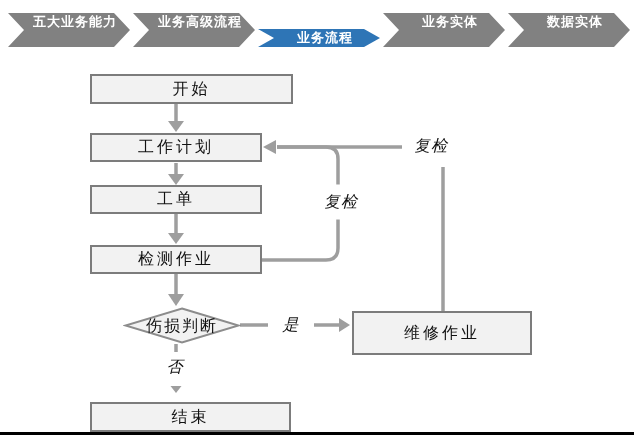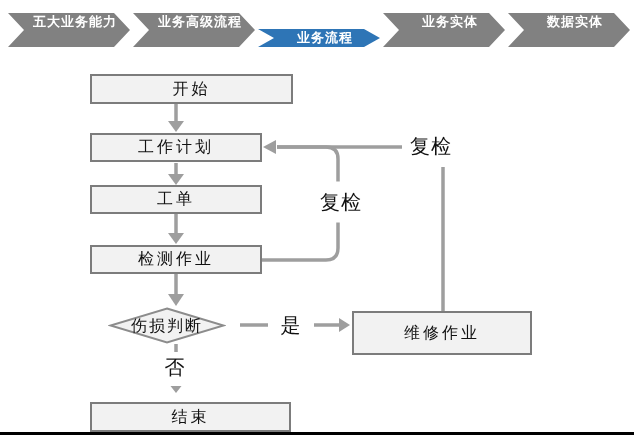--- a/index.html
+++ b/index.html
@@ -21,32 +21,32 @@
     position:absolute;box-sizing:border-box;background:#F2F2F2;border:2px solid #7C7C7C;
     display:flex;align-items:center;justify-content:center;
     font-size:16px;letter-spacing:3px;color:#111;white-space:nowrap;
   }
   .node-start   {left:90px; top:74px;  width:203px;height:30px;}
   .node-plan    {left:90px; top:133px; width:172px;height:29px;}
   .node-order   {left:90px; top:185px; width:172px;height:29px;}
   .node-inspect {left:90px; top:245px; width:172px;height:29px;}
   .node-end     {left:90px; top:402px; width:201px;height:30px;}
   .node-repair  {left:352px;top:311px; width:180px;height:44px;}
-  .diamond-wrap{position:absolute;left:108px;top:307px;width:118px;height:37px;text-align:center;}
+  .diamond-wrap{position:absolute;left:123px;top:307px;width:118px;height:37px;text-align:center;}
   .diamond-wrap svg{position:absolute;left:0;top:0;display:block;}
   .diamond-label{
     position:absolute;left:50%;top:50%;transform:translate(-50%,-50%);
     font-size:16px;letter-spacing:2px;color:#111;white-space:nowrap;
   }
   
   .connectors{position:absolute;left:0;top:0;}
   
   .edge-label{
     position:absolute;transform:translate(-50%,-50%);background:#ffffff;
-    font-size:20px;color:#111;white-space:nowrap;letter-spacing:1px;
+    font-size:16px;color:#111;white-space:nowrap;letter-spacing:1px;font-style:italic;
   }
   .lbl-recheck-inner{left:341px;top:202px;padding:7px 4px;}
   .lbl-recheck-outer{left:431px;top:146px;padding:3px 5px;}
   .lbl-yes{left:291px;top:325px;padding:1px 3px;}
   .lbl-no{left:175px;top:367px;padding:1px 3px;}
   
   .bottom-rule{position:absolute;left:0;top:432px;width:634px;height:3px;background:#000000;}
 </style>
 </head>
 <body>

